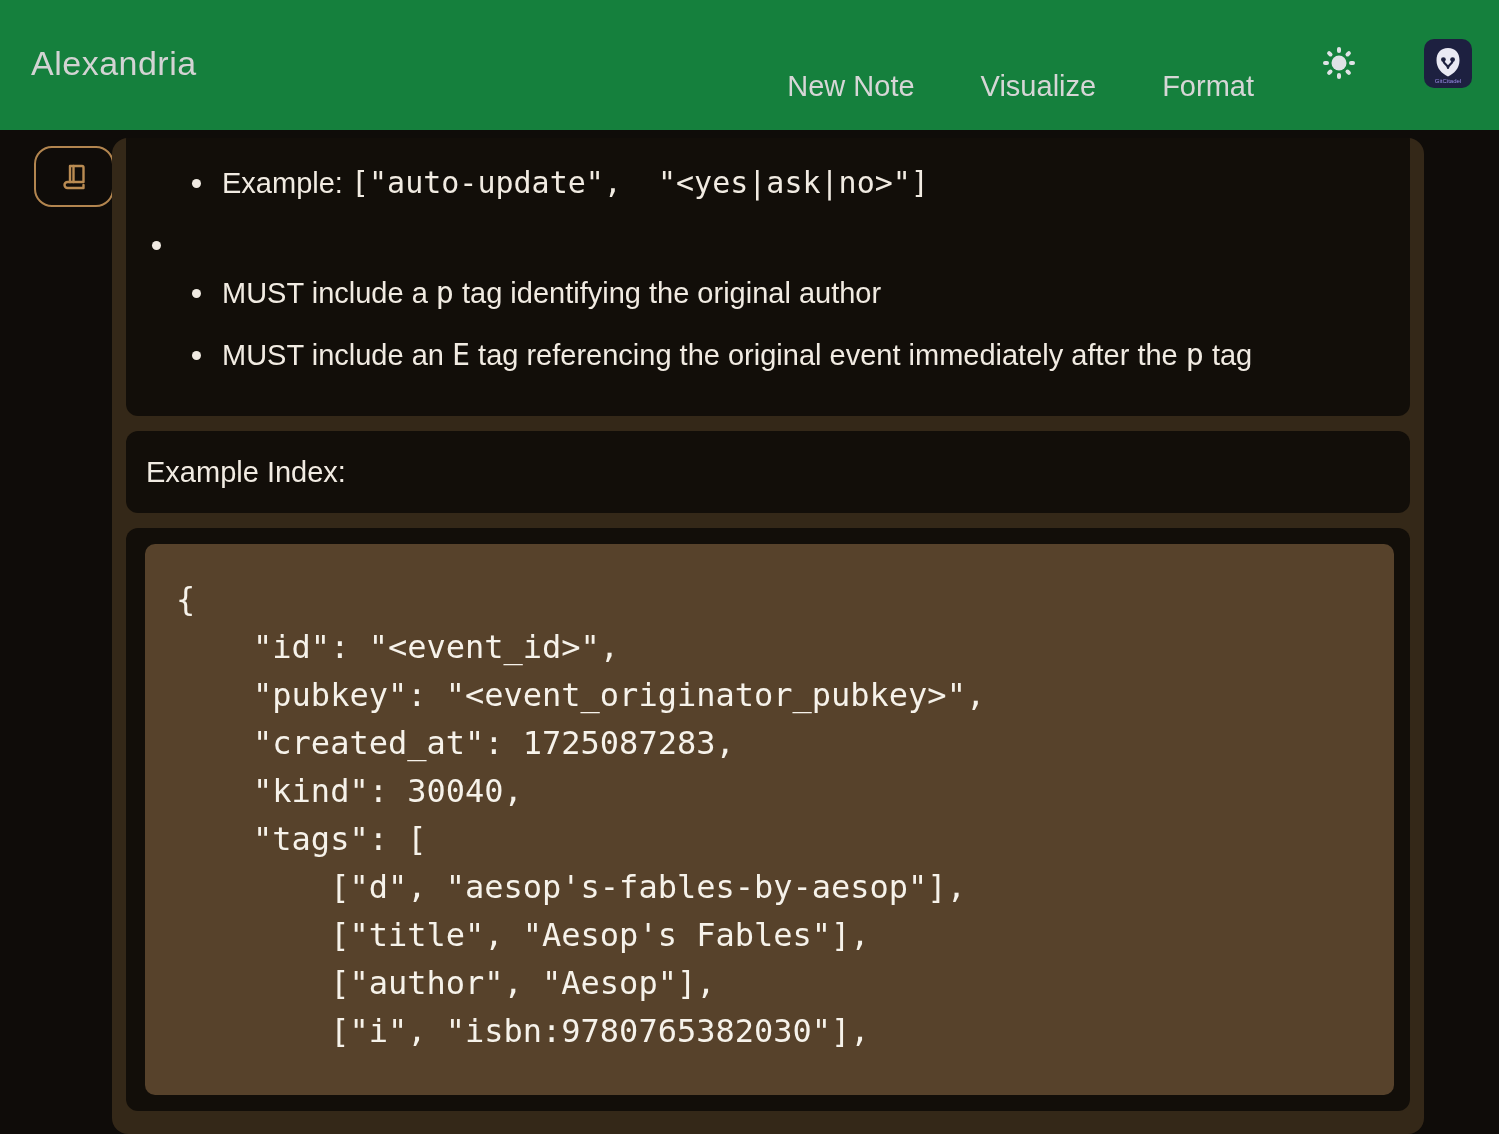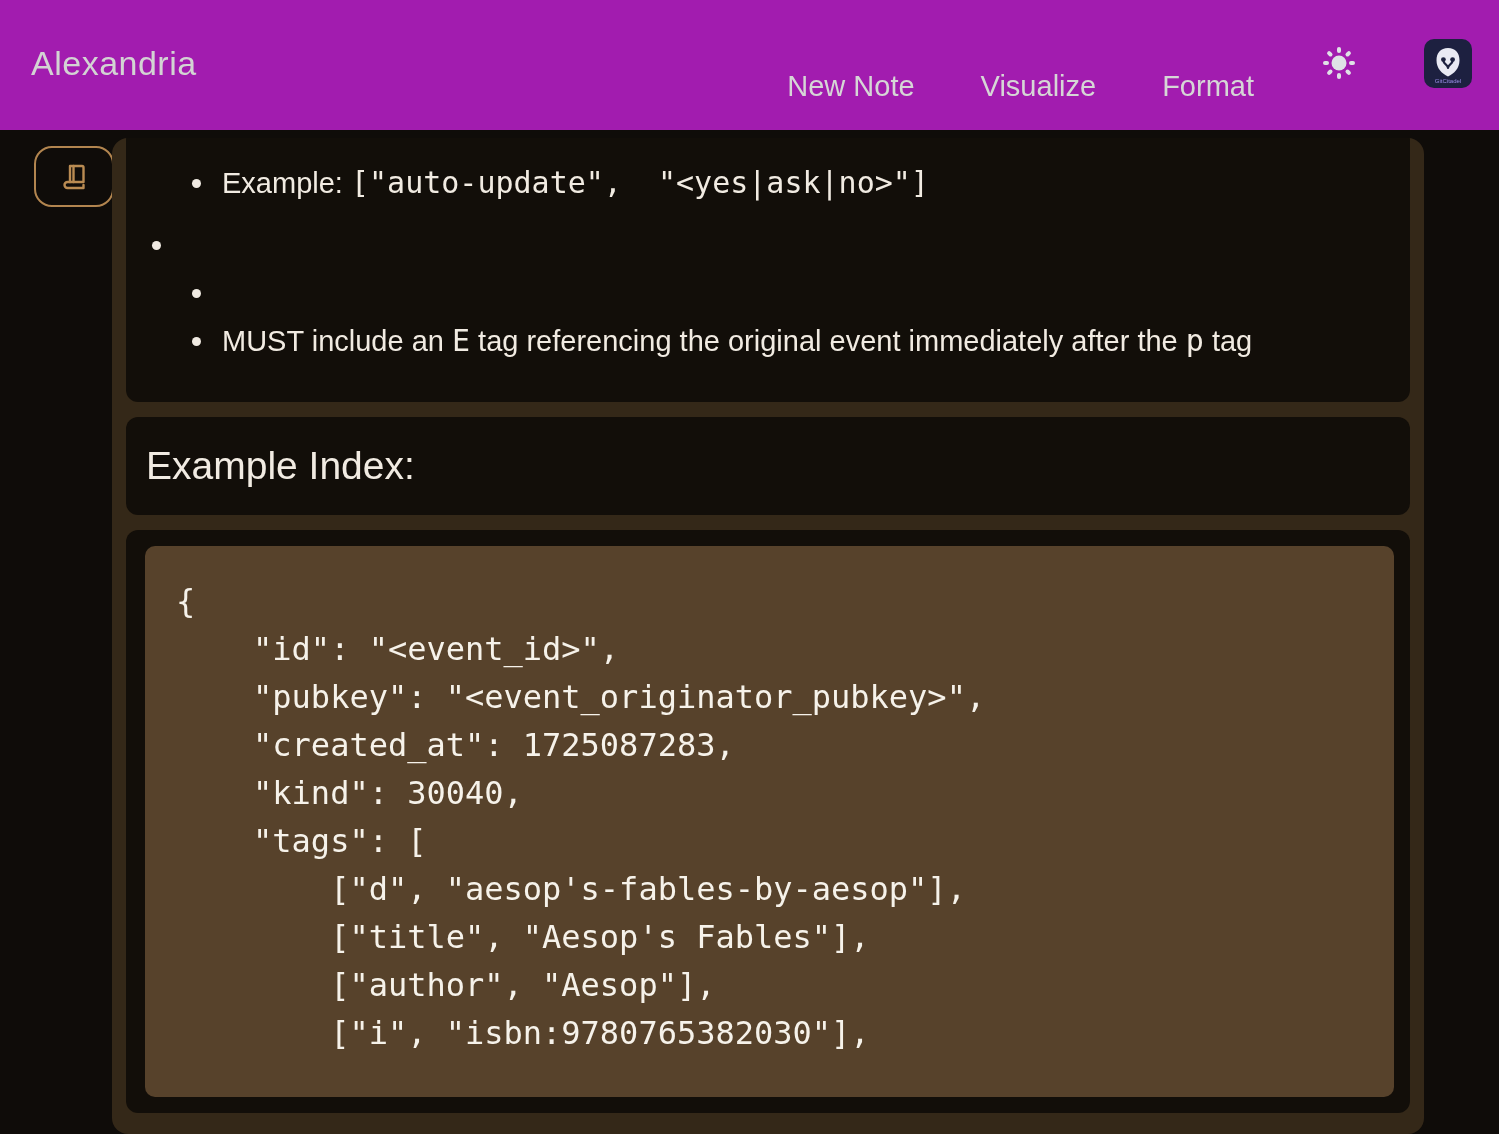--- a/index.html
+++ b/index.html
@@ -7,21 +7,21 @@
   body {
     background: #0f0c09;
     font-family: "Liberation Sans", sans-serif;
     color: #f1ebe2;
     position: relative;
   }
 
   
   .header {
     position: absolute; top: 0; left: 0; width: 1499px; height: 130px;
-    background: #a21caf;
+    background: #15803d;
   }
   .brand {
     position: absolute; left: 31px; top: 44px;
     font-size: 34px; color: #d3d3d3; letter-spacing: 0.5px;
     cursor: pointer;
   }
   .nav {
     position: absolute; right: 27px; top: 30px; height: 66px;
     display: flex; align-items: center; gap: 66px;
   }
@@ -60,22 +60,22 @@
     background: #f0eae2; margin-top: 15px; margin-right: 21px;
   }
   .row.lvl2 { margin-left: 40px; }
   .mono, .code-block {
     font-family: "DejaVu Sans Mono", monospace;
   }
   .row .mono { font-size: 30px; white-space: pre; }
 
   .card-example {
     margin-top: 15px;
-    padding: 34px 20px;
-    font-size: 39px; line-height: 30px;
+    padding: 26px 20px;
+    font-size: 29px; line-height: 30px;
   }
 
   .card-code {
     margin-top: 15px;
     border-radius: 12px;
     padding: 16px 16px 16px 19px;
   }
   .code-block {
     background: #57422b; border-radius: 10px;
     padding: 31px 20px 40px 31px;
@@ -138,20 +138,21 @@
     <div>
         <div class="row lvl2">
           <span class="dot"></span>
           <span class="txt"><span>Example: </span><span class="mono">["auto-update",  "&lt;yes|ask|no&gt;"]</span></span>
         </div>
         <div class="row lvl1">
           <span class="dot"></span>
         </div>
         <div class="row lvl2">
           <span class="dot"></span>
+          <span class="txt"><span>MUST include a </span><span class="mono">p</span><span> tag identifying the original author</span></span>
         </div>
         <div class="row lvl2">
           <span class="dot"></span>
           <span class="txt"><span>MUST include an </span><span class="mono">E</span><span> tag referencing the original event immediately after the </span><span class="mono">p</span><span> tag</span></span>
         </div>
       </div>
   </section>
 
   <section class="card card-example">
     <span>Example Index:</span>

